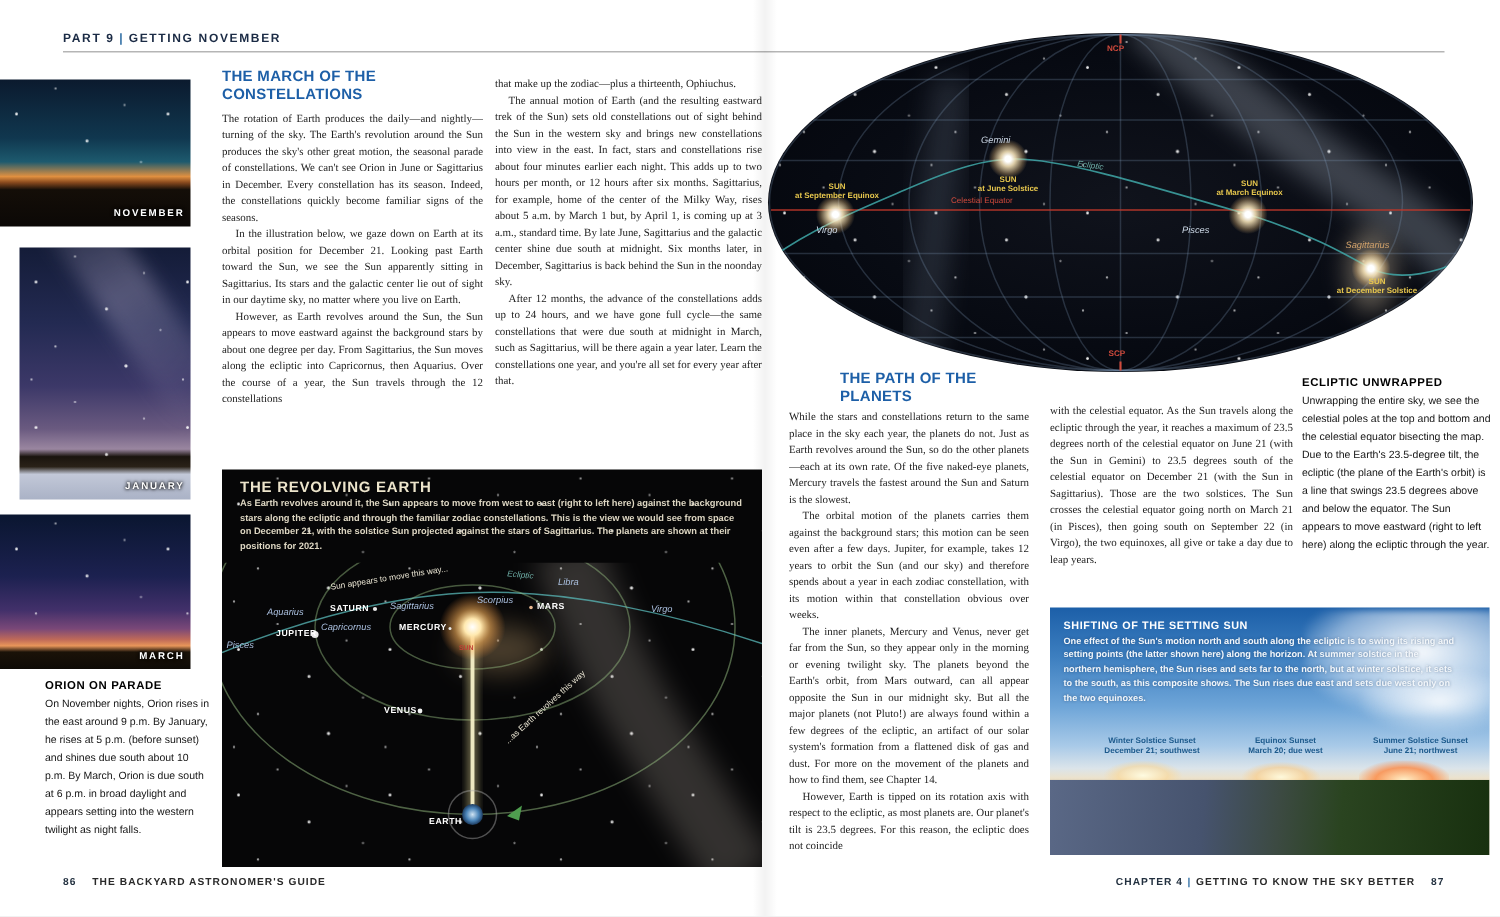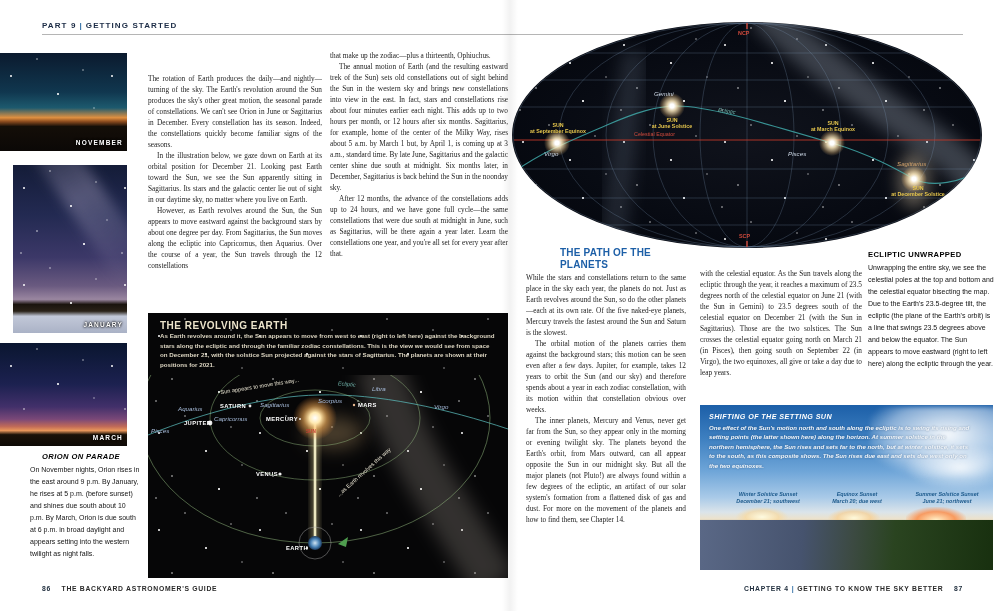--- a/index.html
+++ b/index.html
@@ -60,63 +60,64 @@
   .maplab-const{font-family:"Liberation Sans",sans-serif;font-style:italic;font-size:6.2px;
                 color:#cdd8e6;white-space:nowrap;}
   .maplab-red{font-family:"Liberation Sans",sans-serif;font-weight:bold;font-size:5.4px;
               color:#d04a3c;white-space:nowrap;}
   .maplab-teal{font-family:"Liberation Sans",sans-serif;font-style:italic;font-size:5.6px;
                color:#6fb0a8;white-space:nowrap;}
   .sunglow{width:26px;height:26px;border-radius:50%;background:
      radial-gradient(circle,#ffffff 0 2px,rgba(255,235,190,.85) 5px,rgba(255,205,130,.3) 10px,transparent 13px);}
   
   .sunsetbox{overflow:hidden;background:linear-gradient(180deg,
-      #1c5fa8 0%, #3d7fc0 20%, #6ea5d8 40%, #a9cae8 56%, #dbe4ea 65%, #ece2cc 69%, #d8cdb8 70%);font-style:italic;}
+      #1c5fa8 0%, #3d7fc0 20%, #6ea5d8 40%, #a9cae8 56%, #dbe4ea 65%, #ece2cc 69%, #d8cdb8 70%);}
   .sunset-title{font-family:"Liberation Sans",sans-serif;font-weight:bold;font-size:7.2px;
                 letter-spacing:.4px;color:#fff;}
   .sunset-body{font-family:"Liberation Sans",sans-serif;font-weight:bold;font-size:6.1px;
                line-height:9.4px;color:#f2f6fa;text-shadow:0 0 2px rgba(20,50,90,.5);}
   .sunset-cap{font-family:"Liberation Sans",sans-serif;font-weight:bold;font-size:5.4px;
               line-height:6.6px;color:#1d5a8c;text-align:center;white-space:nowrap;}
 </style>
 </head>
 <body>
 
 <div id="page">
 
   <div class="abs runhead" style="left:42px;top:21px;">
-    <span>PART 9</span><span class="pipe">|</span><span>GETTING STARTED</span>
+    <span>PART 9</span><span class="pipe">|</span><span>GETTING NOVEMBER</span>
   </div>
   <div class="abs rule" style="left:42px;top:34px;width:921px;"></div>
 
   <div class="abs" style="left:502px;top:0;width:16px;height:611px;background:linear-gradient(90deg,transparent,rgba(0,0,0,.05),transparent);"></div>
 
   <div class="abs photo" style="left:0;top:53px;width:127px;height:98px;background:linear-gradient(180deg,#0b1a2e 0%,#10374f 40%,#1d5a6e 56%,#e09040 66%,#8a4a1e 70%,#140e08 75%,#0b0806 100%);">
     <div class="abs stars" style="left:0;top:0;width:127px;height:60px;"></div>
     <div class="photo-label">NOVEMBER</div>
   </div>
   <div class="abs photo" style="left:13px;top:165px;width:114px;height:168px;background:linear-gradient(180deg,#141c38 0%,#232a52 30%,#3c3868 55%,#6a5a80 72%,#9a86a0 80%,#1a140e 83%,#2a2218 87%,#c2c8d8 90%,#aab2c6 100%);">
     <div class="abs" style="left:-30px;top:10px;width:200px;height:40px;background:linear-gradient(90deg,transparent,rgba(190,180,210,.35),transparent);transform:rotate(55deg);filter:blur(6px);"></div>
     <div class="abs stars" style="left:0;top:0;width:114px;height:140px;"></div>
     <div class="photo-label">JANUARY</div>
   </div>
   <div class="abs photo" style="left:0;top:343px;width:127px;height:103px;background:linear-gradient(180deg,#0a1630 0%,#1c2150 40%,#42306a 62%,#7a4878 74%,#c06a58 81%,#e8965a 85%,#1a1208 89%,#0e0a06 100%);">
     <div class="abs stars" style="left:0;top:0;width:127px;height:70px;"></div>
     <div class="photo-label">MARCH</div>
   </div>
 
+  <div class="abs h-blue" style="left:148px;top:46px;width:125px;">THE MARCH OF THE CONSTELLATIONS</div>
   <div class="abs bodytxt" style="left:148px;top:73px;width:174px;height:237px;overflow:hidden;">
     <p>The rotation of Earth produces the daily—and nightly—turning of the sky. The Earth's revolution around the Sun produces the sky's other great motion, the seasonal parade of constellations. We can't see Orion in June or Sagittarius in December. Every constellation has its season. Indeed, the constellations quickly become familiar signs of the seasons.</p>
     <p class="ind">In the illustration below, we gaze down on Earth at its orbital position for December 21. Looking past Earth toward the Sun, we see the Sun apparently sitting in Sagittarius. Its stars and the galactic center lie out of sight in our daytime sky, no matter where you live on Earth.</p>
     <p class="ind">However, as Earth revolves around the Sun, the Sun appears to move eastward against the background stars by about one degree per day. From Sagittarius, the Sun moves along the ecliptic into Capricornus, then Aquarius. Over the course of a year, the Sun travels through the 12 constellations</p>
   </div>
   <div class="abs bodytxt" style="left:330px;top:50px;width:178px;height:260px;overflow:hidden;">
     <p>that make up the zodiac—plus a thirteenth, Ophiuchus.</p>
     <p class="ind">The annual motion of Earth (and the resulting eastward trek of the Sun) sets old constellations out of sight behind the Sun in the western sky and brings new constellations into view in the east. In fact, stars and constellations rise about four minutes earlier each night. This adds up to two hours per month, or 12 hours after six months. Sagittarius, for example, home of the center of the Milky Way, rises about 5 a.m. by March 1 but, by April 1, is coming up at 3 a.m., standard time. By late June, Sagittarius and the galactic center shine due south at midnight. Six months later, in December, Sagittarius is back behind the Sun in the noonday sky.</p>
-    <p class="ind">After 12 months, the advance of the constellations adds up to 24 hours, and we have gone full cycle—the same constellations that were due south at midnight in June, such as Sagittarius, will be there again a year later. Learn the constellations one year, and you're all set for every year after that.</p>
+    <p class="ind">After 12 months, the advance of the constellations adds up to 24 hours, and we have gone full cycle—the same constellations that were due south at midnight in March, such as Sagittarius, will be there again a year later. Learn the constellations one year, and you're all set for every year after that.</p>
   </div>
 
   <div class="abs darkbox" style="left:148px;top:313px;width:360px;height:265px;">
     <div class="abs stars" style="left:0;top:0;width:360px;height:265px;"></div>
     <div class="abs boxtitle" style="left:12px;top:7px;">THE REVOLVING EARTH</div>
     <div class="abs boxcap" style="left:12px;top:18px;width:338px;">As Earth revolves around it, the Sun appears to move from west to east (right to left here) against the background stars along the ecliptic and through the familiar zodiac constellations. This is the view we would see from space on December 21, with the solstice Sun projected against the stars of Sagittarius. The planets are shown at their positions for 2021.</div>
 
     <div class="abs" style="left:0;top:62px;width:360px;height:203px;overflow:hidden;">
       <svg width="360" height="203" viewBox="0 0 360 203">
         <defs>
@@ -169,21 +170,21 @@
       <div class="abs planet" style="left:36px;top:45px;">JUPITER</div>
       <div class="abs planet" style="left:72px;top:28px;">SATURN</div>
       <div class="abs planet" style="left:118px;top:41px;">MERCURY</div>
       <div class="abs planet" style="left:210px;top:27px;">MARS</div>
       <div class="abs planet" style="left:108px;top:96px;">VENUS</div>
       <div class="abs planet" style="left:138px;top:170px;">EARTH</div>
       <div class="abs sunred" style="left:158px;top:54px;">SUN</div>
     </div>
   </div>
 
-  <div class="abs sidetitle" style="left:42px;top:452px;font-style:italic;">ORION ON PARADE</div>
+  <div class="abs sidetitle" style="left:30px;top:452px;">ORION ON PARADE</div>
   <div class="abs sidetxt" style="left:30px;top:464px;width:110px;">On November nights, Orion rises in the east around 9 p.m. By January, he rises at 5 p.m. (before sunset) and shines due south about 10 p.m. By March, Orion is due south at 6 p.m. in broad daylight and appears setting into the western twilight as night falls.</div>
 
   <div class="abs foot" style="left:42px;top:585px;">
     <span>86</span>
     <span class="thin" style="margin-left:8px;">THE BACKYARD ASTRONOMER'S GUIDE</span>
   </div>
 
   <div class="abs oval" style="left:512px;top:22px;width:470px;height:226px;">
     <div class="abs stars" style="left:0;top:0;width:470px;height:226px;"></div>
     <svg class="abs" style="left:0;top:0;" width="470" height="226" viewBox="0 0 470 226">
@@ -242,20 +243,21 @@
     <div class="abs maplab-const" style="left:32px;top:128px;">Virgo</div>
     <div class="abs maplab-const" style="left:276px;top:128px;">Pisces</div>
     <div class="abs maplab-const" style="left:385px;top:138px;color:#cfa06a;">Sagittarius</div>
   </div>
 
   <div class="abs h-blue" style="left:560px;top:247px;width:95px;">THE PATH OF THE PLANETS</div>
   <div class="abs bodytxt" style="left:526px;top:272px;width:160px;height:316px;overflow:hidden;">
     <p>While the stars and constellations return to the same place in the sky each year, the planets do not. Just as Earth revolves around the Sun, so do the other planets—each at its own rate. Of the five naked-eye planets, Mercury travels the fastest around the Sun and Saturn is the slowest.</p>
     <p class="ind">The orbital motion of the planets carries them against the background stars; this motion can be seen even after a few days. Jupiter, for example, takes 12 years to orbit the Sun (and our sky) and therefore spends about a year in each zodiac constellation, with its motion within that constellation obvious over weeks.</p>
     <p class="ind">The inner planets, Mercury and Venus, never get far from the Sun, so they appear only in the morning or evening twilight sky. The planets beyond the Earth's orbit, from Mars outward, can all appear opposite the Sun in our midnight sky. But all the major planets (not Pluto!) are always found within a few degrees of the ecliptic, an artifact of our solar system's formation from a flattened disk of gas and dust. For more on the movement of the planets and how to find them, see Chapter 14.</p>
+    <p class="ind">However, Earth is tipped on its rotation axis with respect to the ecliptic, as most planets are. Our planet's tilt is 23.5 degrees. For this reason, the ecliptic does not coincide</p>
   </div>
   <div class="abs bodytxt" style="left:700px;top:268px;width:162px;height:130px;overflow:hidden;">
     <p>with the celestial equator. As the Sun travels along the ecliptic through the year, it reaches a maximum of 23.5 degrees north of the celestial equator on June 21 (with the Sun in Gemini) to 23.5 degrees south of the celestial equator on December 21 (with the Sun in Sagittarius). Those are the two solstices. The Sun crosses the celestial equator going north on March 21 (in Pisces), then going south on September 22 (in Virgo), the two equinoxes, all give or take a day due to leap years.</p>
   </div>
 
   <div class="abs sidetitle" style="left:868px;top:250px;">ECLIPTIC UNWRAPPED</div>
   <div class="abs sidetxt" style="left:868px;top:262px;width:126px;">Unwrapping the entire sky, we see the celestial poles at the top and bottom and the celestial equator bisecting the map. Due to the Earth's 23.5-degree tilt, the ecliptic (the plane of the Earth's orbit) is a line that swings 23.5 degrees above and below the equator. The Sun appears to move eastward (right to left here) along the ecliptic through the year.</div>
 
   <div class="abs sunsetbox" style="left:700px;top:405px;width:293px;height:165px;">
     <div class="abs" style="left:170px;top:2px;width:130px;height:70px;background:radial-gradient(ellipse at 60% 40%,rgba(255,255,255,.95),rgba(228,238,250,.5) 55%,transparent 78%);filter:blur(2px);"></div>

